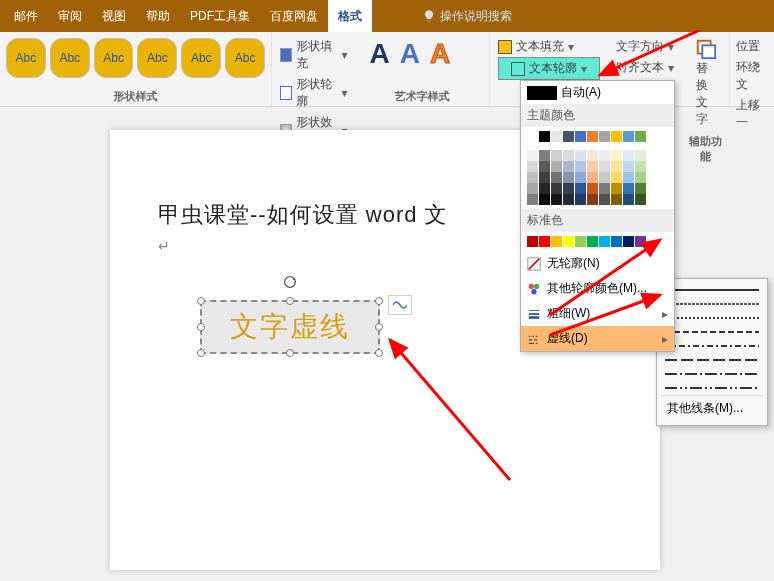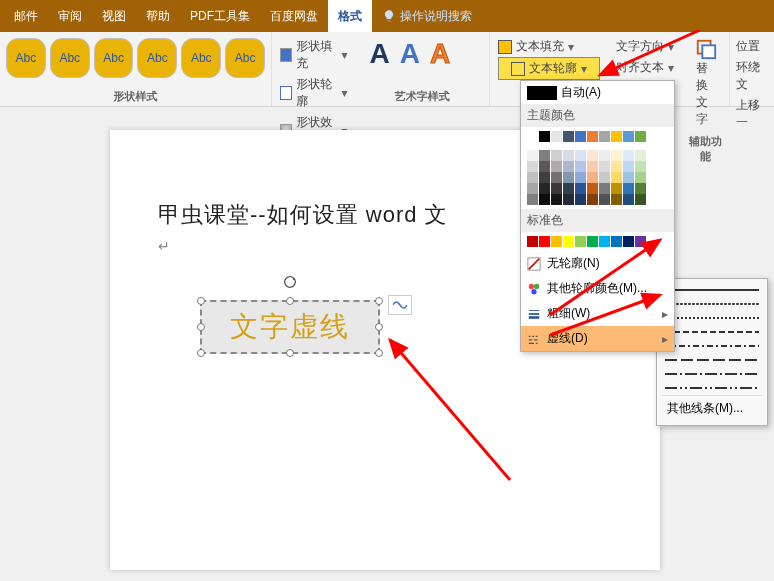--- a/index.html
+++ b/index.html
@@ -1,20 +1,20 @@
 <!DOCTYPE html>
 <html><head>
 <meta charset="utf-8">
 <style>
 * { margin: 0; padding: 0; box-sizing: border-box; font-family: "Microsoft YaHei", sans-serif; }
 body { width: 774px; height: 581px; background: #f0f0f0; overflow: hidden; position: relative; }
 .ribbon-tabs { background: #a16207; color: #fff; display: flex; align-items: center; height: 32px; padding-left: 4px; font-size: 12px; }
 .tab { padding: 0 10px; height: 32px; display: flex; align-items: center; cursor: pointer; }
 .tab.active { background: #fff; color: #2b579a; font-weight: bold; }
-.tab.light { color: #cde0f5; }
+.tab.light { color: #cde0f5; margin-left: 40px; }
 .bulb-icon { width: 14px; height: 14px; margin-right: 4px; }
 .ribbon-body { background: #f3f3f3; border-bottom: 1px solid #d4d4d4; height: 75px; display: flex; }
 .group { border-right: 1px solid #e0e0e0; padding: 2px 6px 2px 6px; display: flex; flex-direction: column; justify-content: space-between; }
 .group-label { text-align: center; font-size: 11px; color: #666; padding-top: 2px; font-weight: bold; }
 .shape-row { display: flex; gap: 4px; padding-top: 4px; }
 .shape-box { width: 40px; height: 40px; border: 1px solid #c0c0c0; background: #eab308; border-radius: 12px; display: flex; align-items: center; justify-content: center; font-size: 12px; color: #2b579a; cursor: pointer; }
 .shape-fill-group { padding: 4px 8px; font-size: 12px; color: #444; }
 .sf-item { display: flex; align-items: center; gap: 4px; padding: 2px 0; cursor: pointer; }
 .sf-swatch { width: 14px; height: 14px; background: #4472c4; border: 1px solid #999; }
 .ws-row { display: flex; gap: 10px; align-items: center; padding: 4px 8px; }
@@ -114,21 +114,21 @@
       <span class="ws-A orange">A</span>
     </div>
     <div class="group-label">艺术字样式</div>
   </div>
   <div class="text-fill-group">
     <div class="tf-item">
         <span class="tf-icon fill"></span>
         <span>文本填充</span> 
         <span style="color:#666">▾</span>
       </div>
-    <div class="tf-item" style="background:#fde047;padding:2px 12px;border:1px solid #888">
+    <div class="tf-item" style="background:#5eead4;padding:2px 12px;border:1px solid #888">
         <span class="tf-icon"></span>
         <span>文本轮廓</span> 
         <span style="color:#666">▾</span>
       </div>
   </div>
   <div class="text-fill-group">
     <div class="tf-item">
         <span>文字方向</span> 
         <span style="color:#666">▾</span>
       </div>

